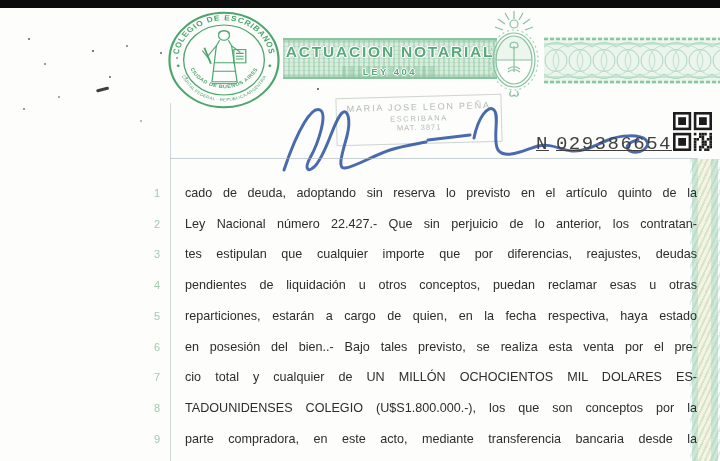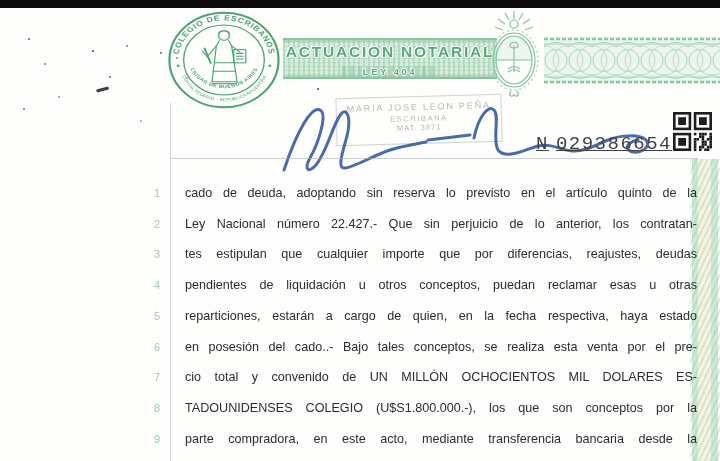--- a/index.html
+++ b/index.html
@@ -232,25 +232,25 @@
       <div class="row">
         <div class="num">4</div>
         <div class="txt"><span>pendientes de liquidación u otros conceptos, puedan reclamar esas u otras</span></div>
       </div>
       <div class="row">
         <div class="num">5</div>
         <div class="txt"><span>reparticiones, estarán a cargo de quien, en la fecha respectiva, haya estado</span></div>
       </div>
       <div class="row">
         <div class="num">6</div>
-        <div class="txt"><span>en posesión del cado..- Bajo tales conceptos, se realiza esta venta por el pre-</span></div>
+        <div class="txt"><span>en posesión del bien..- Bajo tales previsto, se realiza esta venta por el pre-</span></div>
       </div>
       <div class="row">
         <div class="num">7</div>
-        <div class="txt"><span>cio total y convenido de </span><span class="b">UN MILLÓN OCHOCIENTOS MIL DOLARES ES-</span></div>
+        <div class="txt"><span>cio total y cualquier de </span><span class="b">UN MILLÓN OCHOCIENTOS MIL DOLARES ES-</span></div>
       </div>
       <div class="row">
         <div class="num">8</div>
         <div class="txt"><span class="b">TADOUNIDENSES COLEGIO (U$S1.800.000.-)</span><span>, los que son conceptos por la</span></div>
       </div>
       <div class="row">
         <div class="num">9</div>
         <div class="txt"><span>parte compradora, en este acto, mediante transferencia bancaria desde la</span></div>
       </div>
     </div>

